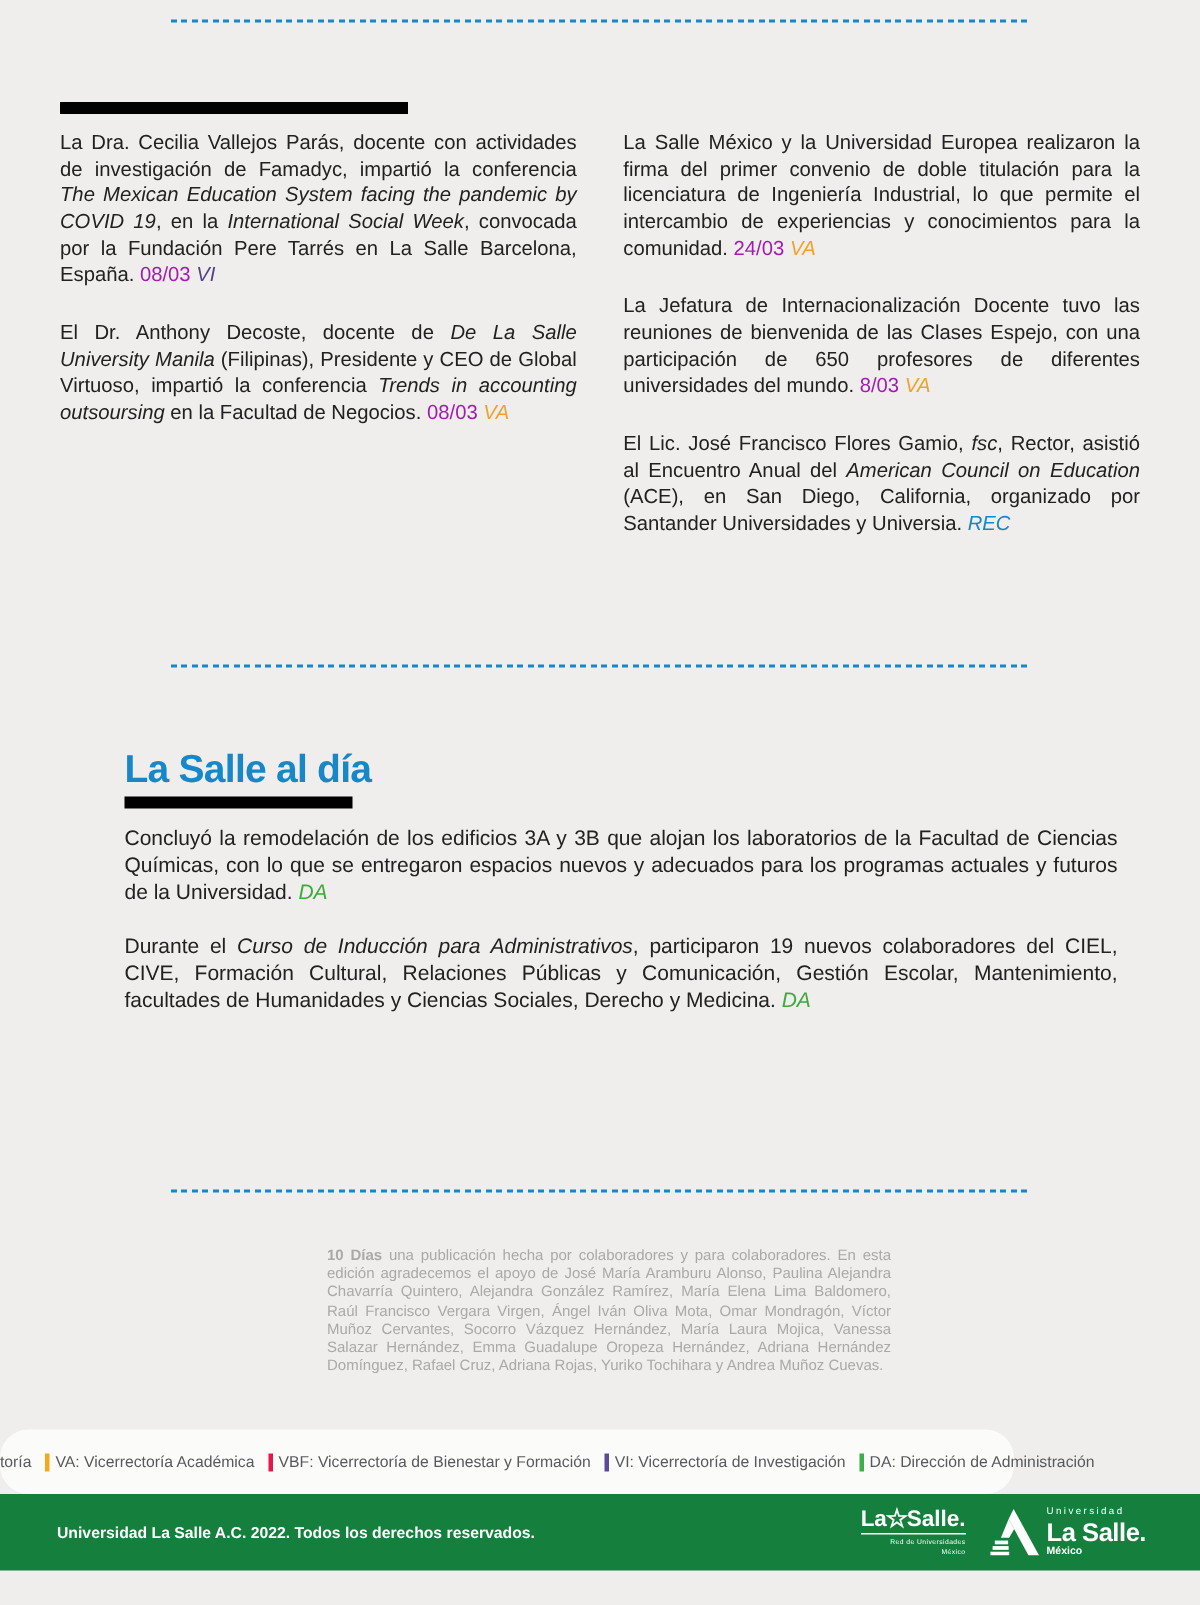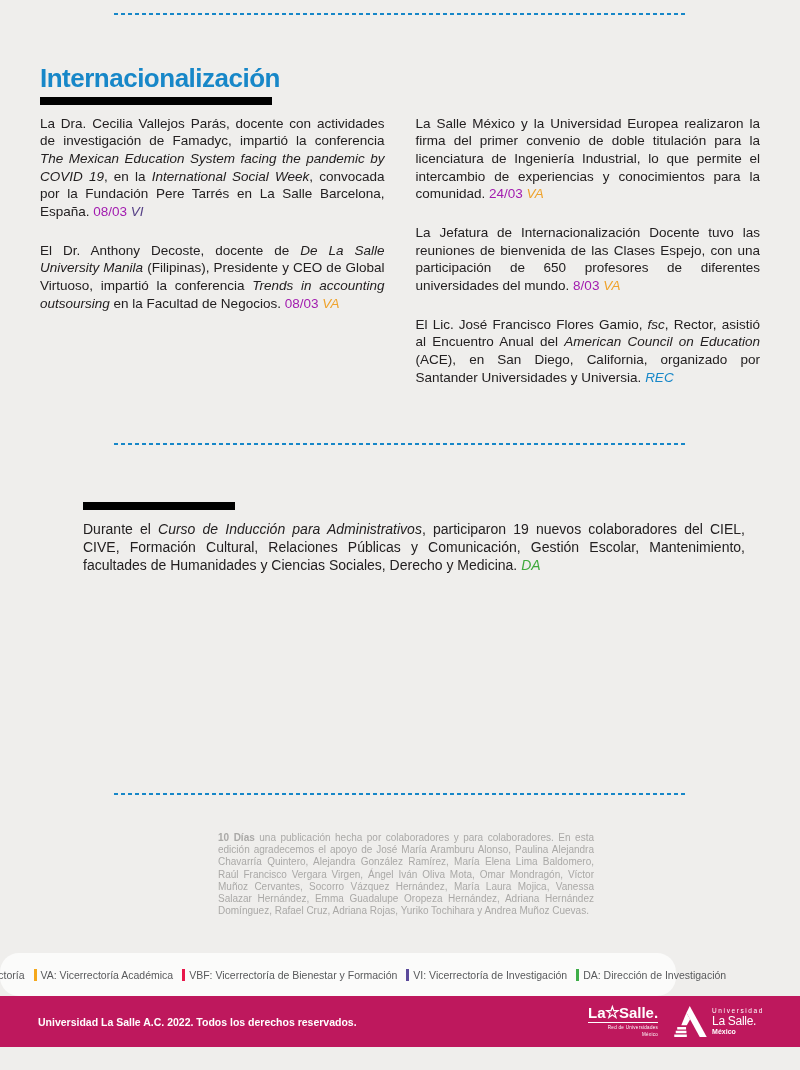--- a/index.html
+++ b/index.html
@@ -52,69 +52,70 @@
     position:absolute; top:953px; left:0; width:676px; height:43px;
     background:#fbfbfa; display:flex; align-items:center; justify-content:center;border-radius:19px;
   }
   .lg-row { display:flex; align-items:center; gap:9px; }
   .lg-item { display:inline-flex; align-items:center; gap:4px; }
   .lg-bar { display:inline-block; width:3px; height:12px; }
   .lg-label { font-size:10.5px; color:#58595b; white-space:nowrap; }
 
   .footer {
     position:absolute; top:996px; left:0; width:800px; height:51px;
-    background:#be185d; display:flex; align-items:center; justify-content:space-between;
+    background:#15803d; display:flex; align-items:center; justify-content:space-between;
     padding:0 36px 0 38px;
   }
   .copyright { color:#fff; font-size:10.5px; font-weight:bold; }
   .logos { display:flex; align-items:center; gap:16px; }
 
   .logo1 { color:#fff; text-align:right; }
   .logo1 .l1-main {
     display:flex; align-items:center; font-weight:bold; font-size:15px; line-height:1;
     border-bottom:1.5px solid #fff; padding-bottom:2px;
   }
   .logo1 .l1-star { font-size:17px; line-height:0.8; margin:0 -1px; }
   .logo1 .l1-sub { font-size:4.5px; letter-spacing:0.3px; margin-top:2px; line-height:1.4; }
 
   .logo2 { display:flex; align-items:center; gap:5px; color:#fff; }
   .logo2 svg { display:block; }
   .l2-text { display:flex; flex-direction:column; line-height:1; }
   .l2-top { font-size:6.5px; letter-spacing:1.6px; margin-bottom:1px; }
-  .l2-main { font-size:12px; font-weight:normal; letter-spacing:-0.3px; }
+  .l2-main { font-size:17px; font-weight:bold; letter-spacing:-0.3px; }
   .l2-sub { font-size:7px; font-weight:bold; margin-top:1px; }
 </style>
 </head>
 <body>
 
 <div class="page">
 
   <div class="dash d1"></div>
 
   <div class="section sec-intl">
-    <div class="sec-title">Internacionalización</div>
     <div class="hbar w1"></div>
     <div class="cols">
       <div class="col">
         <p class="para"><span class="sg-n">La Dra. Cecilia Vallejos Parás, docente con actividades de investigación de Famadyc, impartió la conferencia </span><span class="sg-i">The Mexican Education System facing the pandemic by COVID 19</span><span class="sg-n">, en la </span><span class="sg-i">International Social Week</span><span class="sg-n">, convocada por la Fundación Pere Tarrés en La Salle Barcelona, España. </span><span class="sg-date">08/03 </span><span class="sg-vi">VI</span></p>
         <p class="para"><span class="sg-n">El Dr. Anthony Decoste, docente de </span><span class="sg-i">De La Salle University Manila</span><span class="sg-n"> (Filipinas), Presidente y CEO de Global Virtuoso, impartió la conferencia </span><span class="sg-i">Trends in accounting outsoursing</span><span class="sg-n"> en la Facultad de Negocios. </span><span class="sg-date">08/03 </span><span class="sg-va">VA</span></p>
       </div>
       <div class="col">
         <p class="para"><span class="sg-n">La Salle México y la Universidad Europea realizaron la firma del primer convenio de doble titulación para la licenciatura de Ingeniería Industrial, lo que permite el intercambio de experiencias y conocimientos para la comunidad. </span><span class="sg-date">24/03 </span><span class="sg-va">VA</span></p>
         <p class="para"><span class="sg-n">La Jefatura de Internacionalización Docente tuvo las reuniones de bienvenida de las Clases Espejo, con una participación de 650 profesores de diferentes universidades del mundo. </span><span class="sg-date">8/03 </span><span class="sg-va">VA</span></p>
         <p class="para"><span class="sg-n">El Lic. José Francisco Flores Gamio, </span><span class="sg-i">fsc</span><span class="sg-n">, Rector, asistió al Encuentro Anual del </span><span class="sg-i">American Council on Education</span><span class="sg-n"> (ACE), en San Diego, California, organizado por Santander Universidades y Universia. </span><span class="sg-rec">REC</span></p>
       </div>
     </div>
   </div>
 
   <div class="dash d2"></div>
 
   <div class="section sec-aldia">
+    <div class="sec-title">La Salle al día</div>
     <div class="hbar w2"></div>
     <div class="cols1" style="margin-top:10px;">
+      <p class="para"><span class="sg-n">Concluyó la remodelación de los edificios 3A y 3B que alojan los laboratorios de la Facultad de Ciencias Químicas, con lo que se entregaron espacios nuevos y adecuados para los programas actuales y futuros de la Universidad. </span><span class="sg-da">DA</span></p>
       <p class="para"><span class="sg-n">Durante el </span><span class="sg-i">Curso de Inducción para Administrativos</span><span class="sg-n">, participaron 19 nuevos colaboradores del CIEL, CIVE, Formación Cultural, Relaciones Públicas y Comunicación, Gestión Escolar, Mantenimiento, facultades de Humanidades y Ciencias Sociales, Derecho y Medicina. </span><span class="sg-da">DA</span></p>
     </div>
   </div>
 
   <div class="dash d3"></div>
 
   <p class="credits"><span class="sg-b">10 Días</span><span class="sg-n"> una publicación hecha por colaboradores y para colaboradores. En esta edición agradecemos el apoyo de José María Aramburu Alonso, Paulina Alejandra Chavarría Quintero, Alejandra González Ramírez, María Elena Lima Baldomero, Raúl Francisco Vergara Virgen, Ángel Iván Oliva Mota, Omar Mondragón, Víctor Muñoz Cervantes, Socorro Vázquez Hernández, María Laura Mojica, Vanessa Salazar Hernández, Emma Guadalupe Oropeza Hernández, Adriana Hernández Domínguez, Rafael Cruz, Adriana Rojas, Yuriko Tochihara y Andrea Muñoz Cuevas.</span></p>
 
   <div class="legend-strip">
     <div class="lg-row">
@@ -129,21 +130,21 @@
         <span class="lg-item">
           <span class="lg-bar" style="background: rgb(232, 23, 74);"></span>
           <span class="lg-label">VBF: Vicerrectoría de Bienestar y Formación</span>
         </span>
         <span class="lg-item">
           <span class="lg-bar" style="background: rgb(91, 74, 155);"></span>
           <span class="lg-label">VI: Vicerrectoría de Investigación</span>
         </span>
         <span class="lg-item">
           <span class="lg-bar" style="background: rgb(63, 174, 73);"></span>
-          <span class="lg-label">DA: Dirección de Investigación</span>
+          <span class="lg-label">DA: Dirección de Administración</span>
         </span>
       </div>
   </div>
 
   <div class="footer">
     <div class="copyright">Universidad La Salle A.C. 2022. Todos los derechos reservados.</div>
     <div class="logos">
       <div class="logo1">
         <div class="l1-main">
           <span>La</span>

